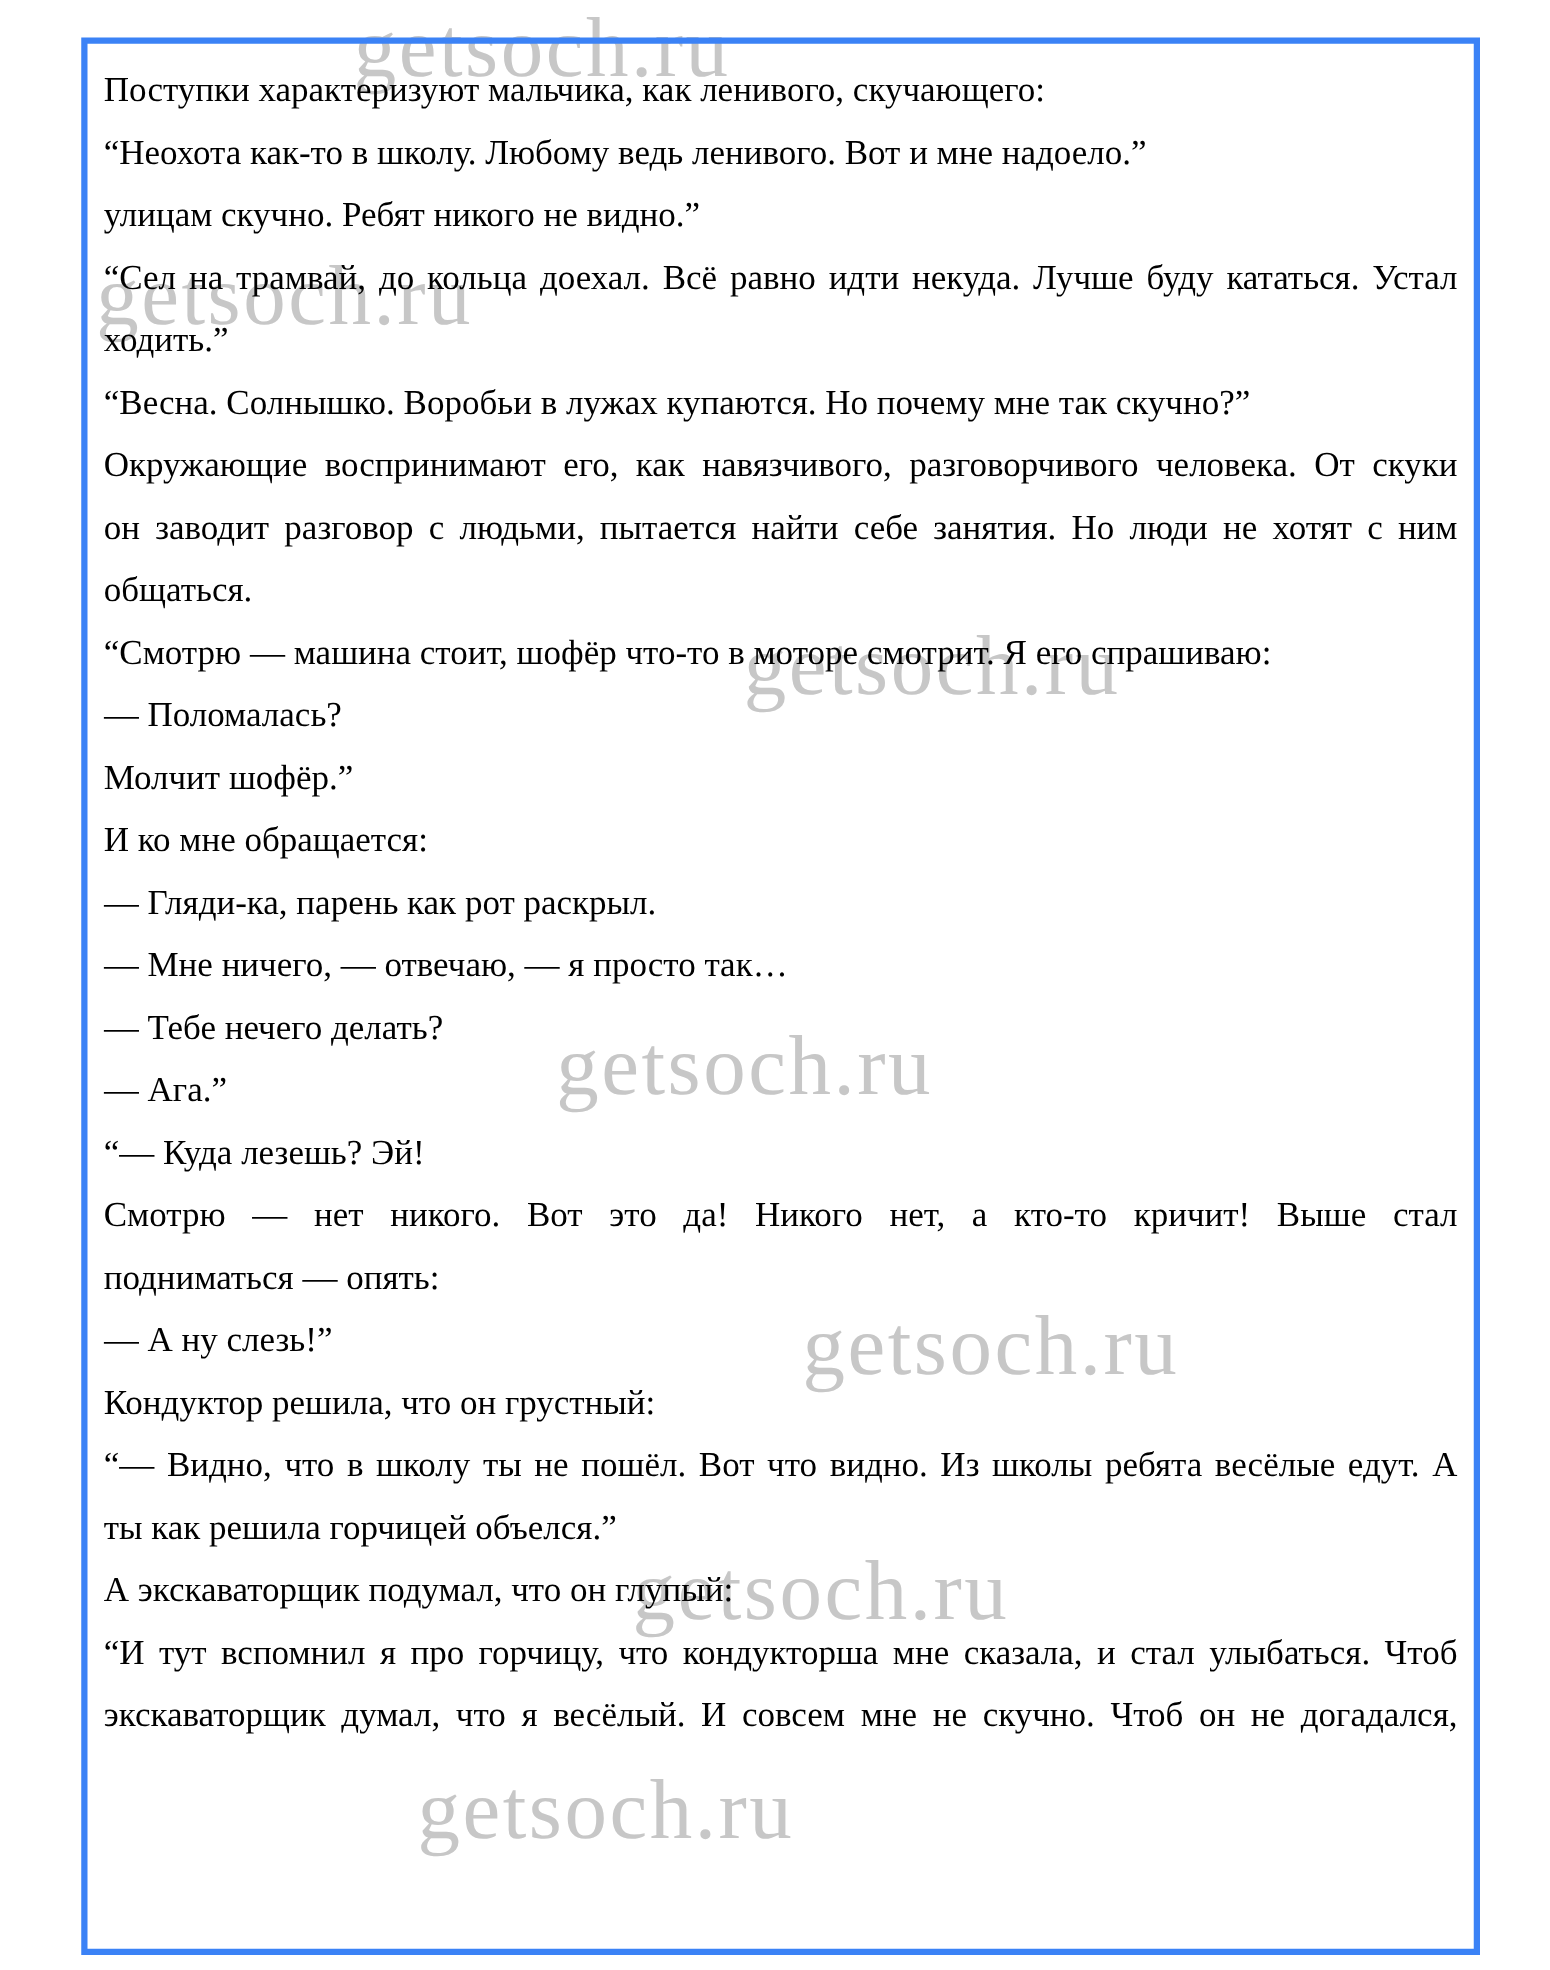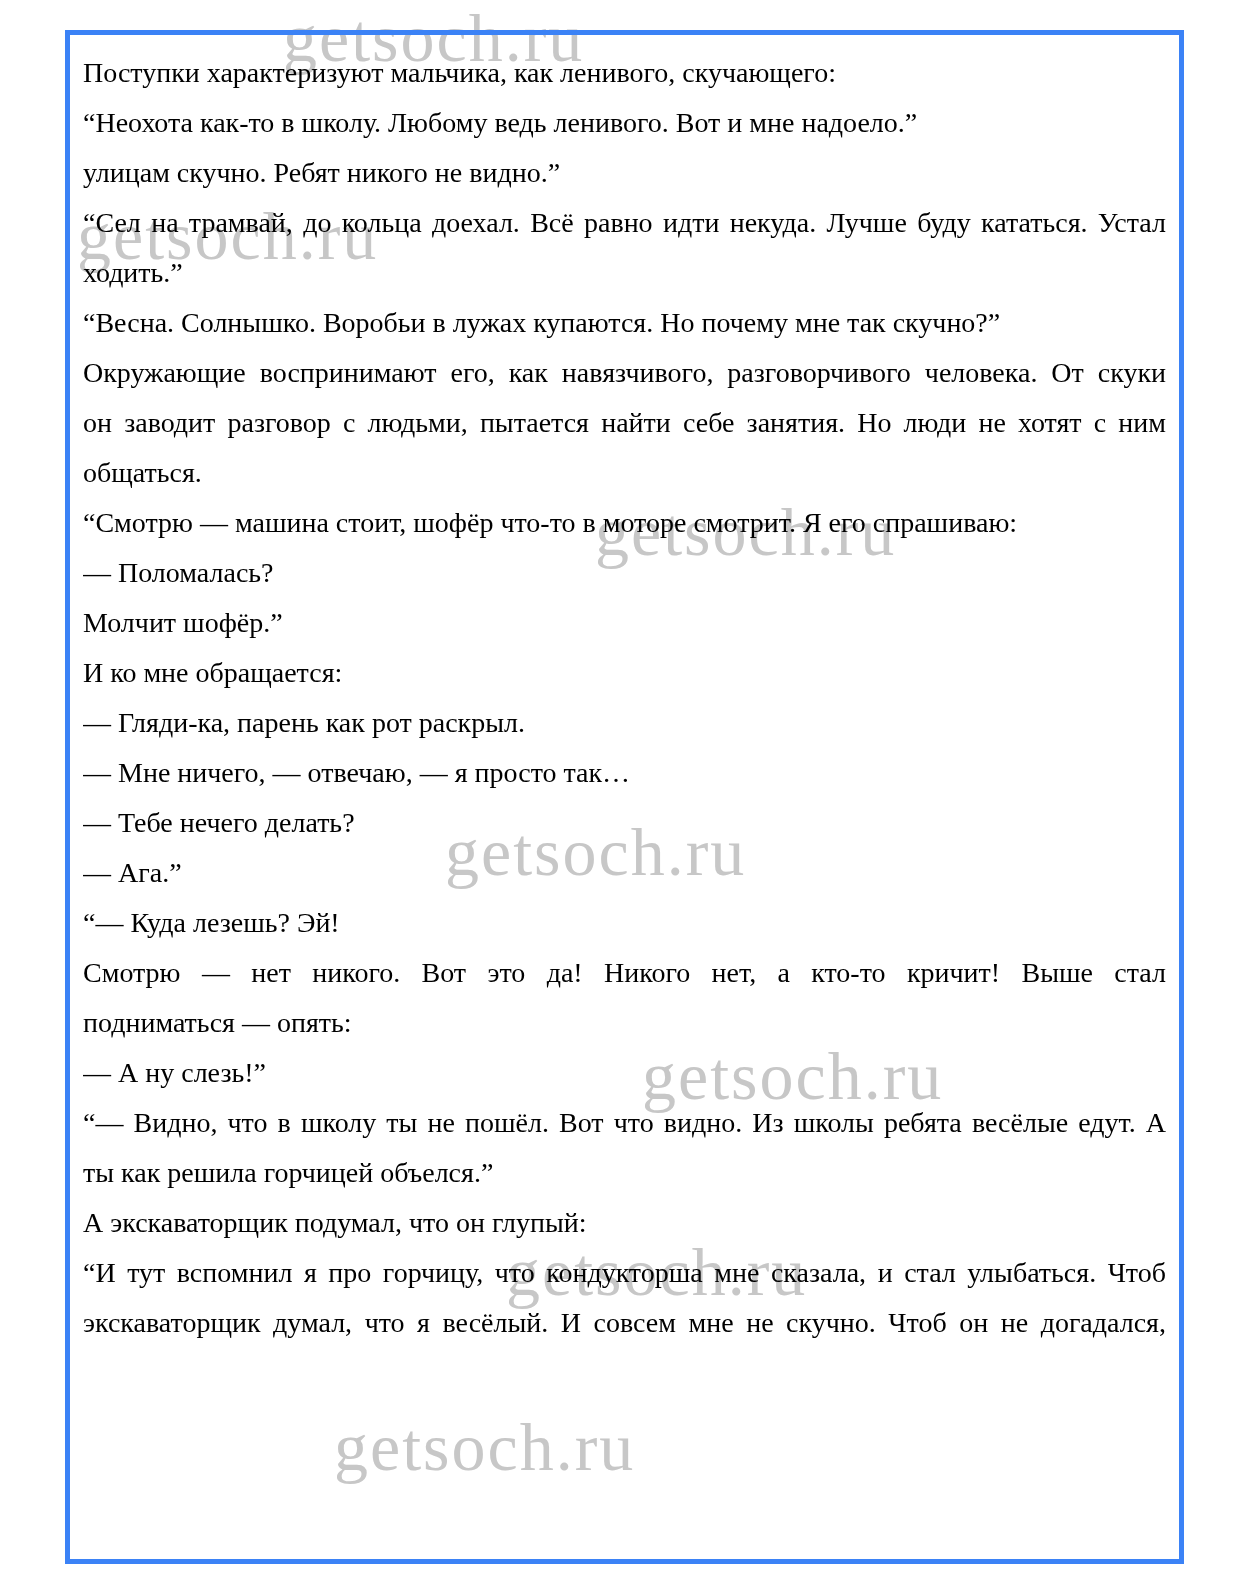--- a/index.html
+++ b/index.html
@@ -94,19 +94,20 @@
       <div class="line">Молчит шофёр.”</div>
       <div class="line">И ко мне обращается:</div>
       <div class="line">— Гляди-ка, парень как рот раскрыл.</div>
       <div class="line">— Мне ничего, — отвечаю, — я просто так…</div>
       <div class="line">— Тебе нечего делать?</div>
       <div class="line">— Ага.”</div>
       <div class="line">“— Куда лезешь? Эй!</div>
       <div class="line jl">Смотрю — нет никого. Вот это да! Никого нет, а кто-то кричит! Выше стал</div>
       <div class="line">подниматься — опять:</div>
       <div class="line">— А ну слезь!”</div>
+      <div class="line">Кондуктор решила, что он грустный:</div>
       <div class="line jl">“— Видно, что в школу ты не пошёл. Вот что видно. Из школы ребята весёлые едут. А</div>
       <div class="line">ты как решила горчицей объелся.”</div>
       <div class="line">А экскаваторщик подумал, что он глупый:</div>
       <div class="line jl">“И тут вспомнил я про горчицу, что кондукторша мне сказала, и стал улыбаться. Чтоб</div>
       <div class="line jl">экскаваторщик думал, что я весёлый. И совсем мне не скучно. Чтоб он не догадался,</div>
     </div>
 </div>
 
 </body></html>

